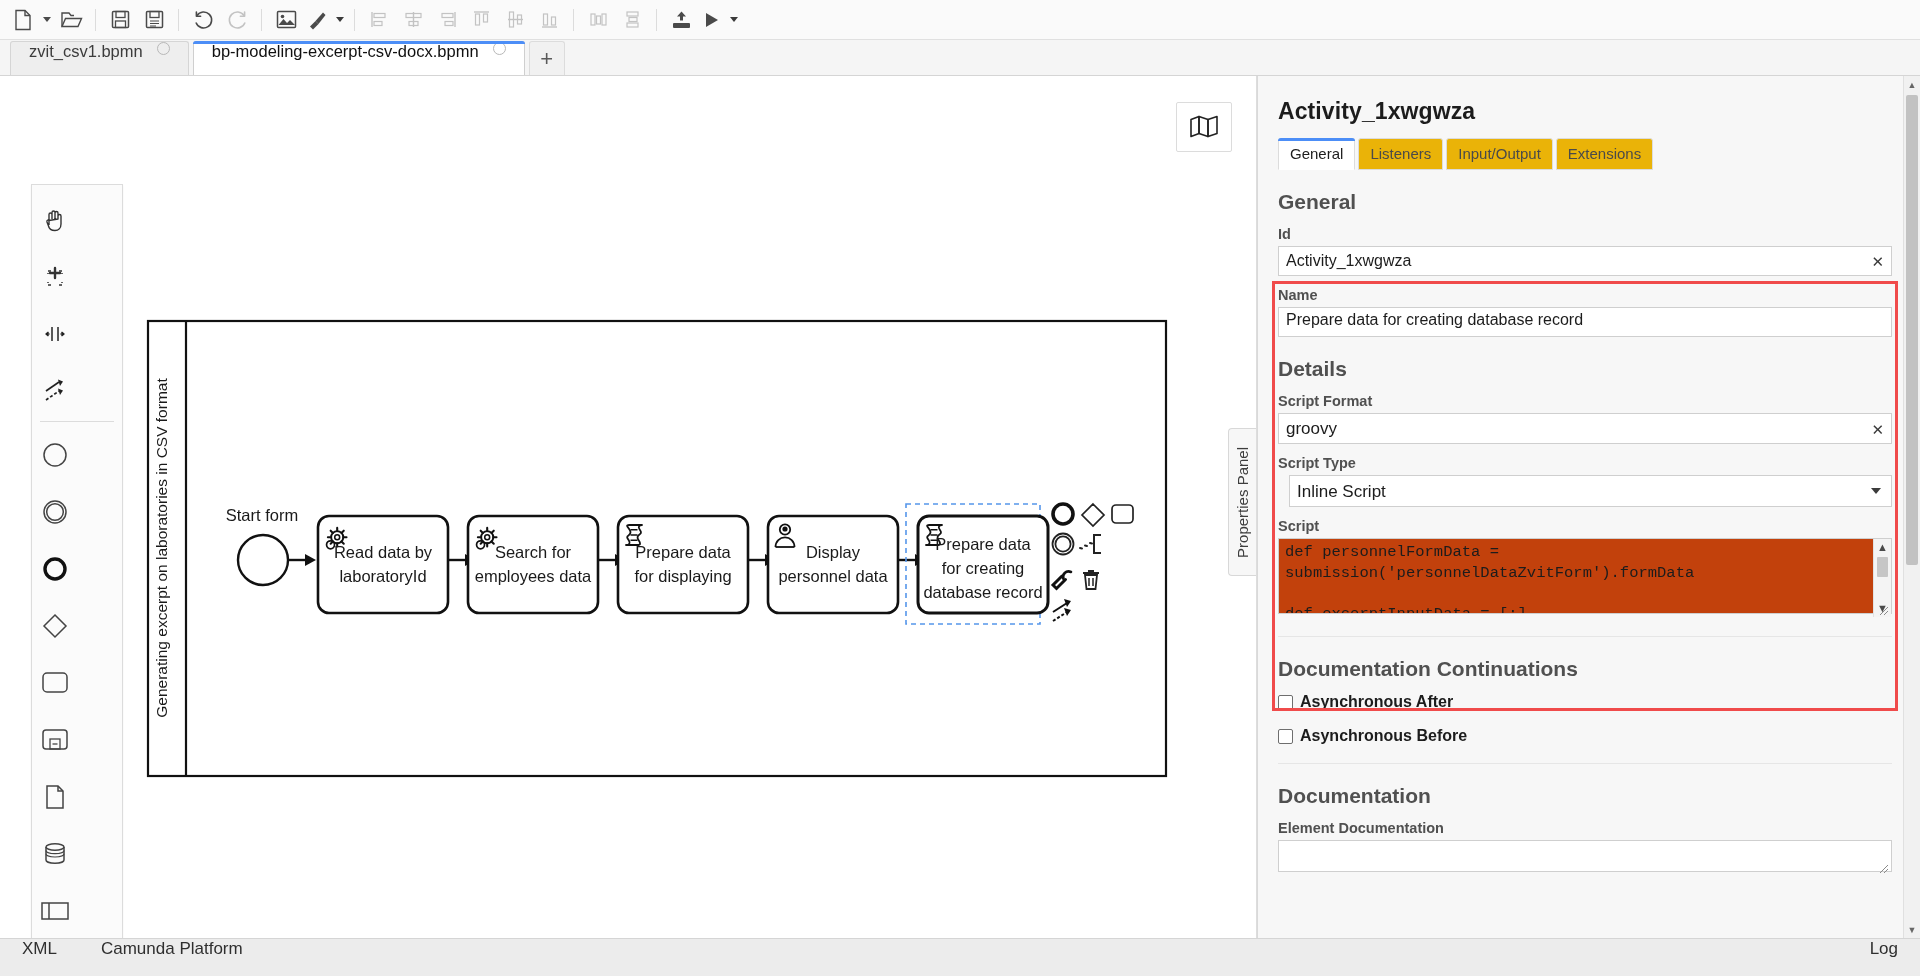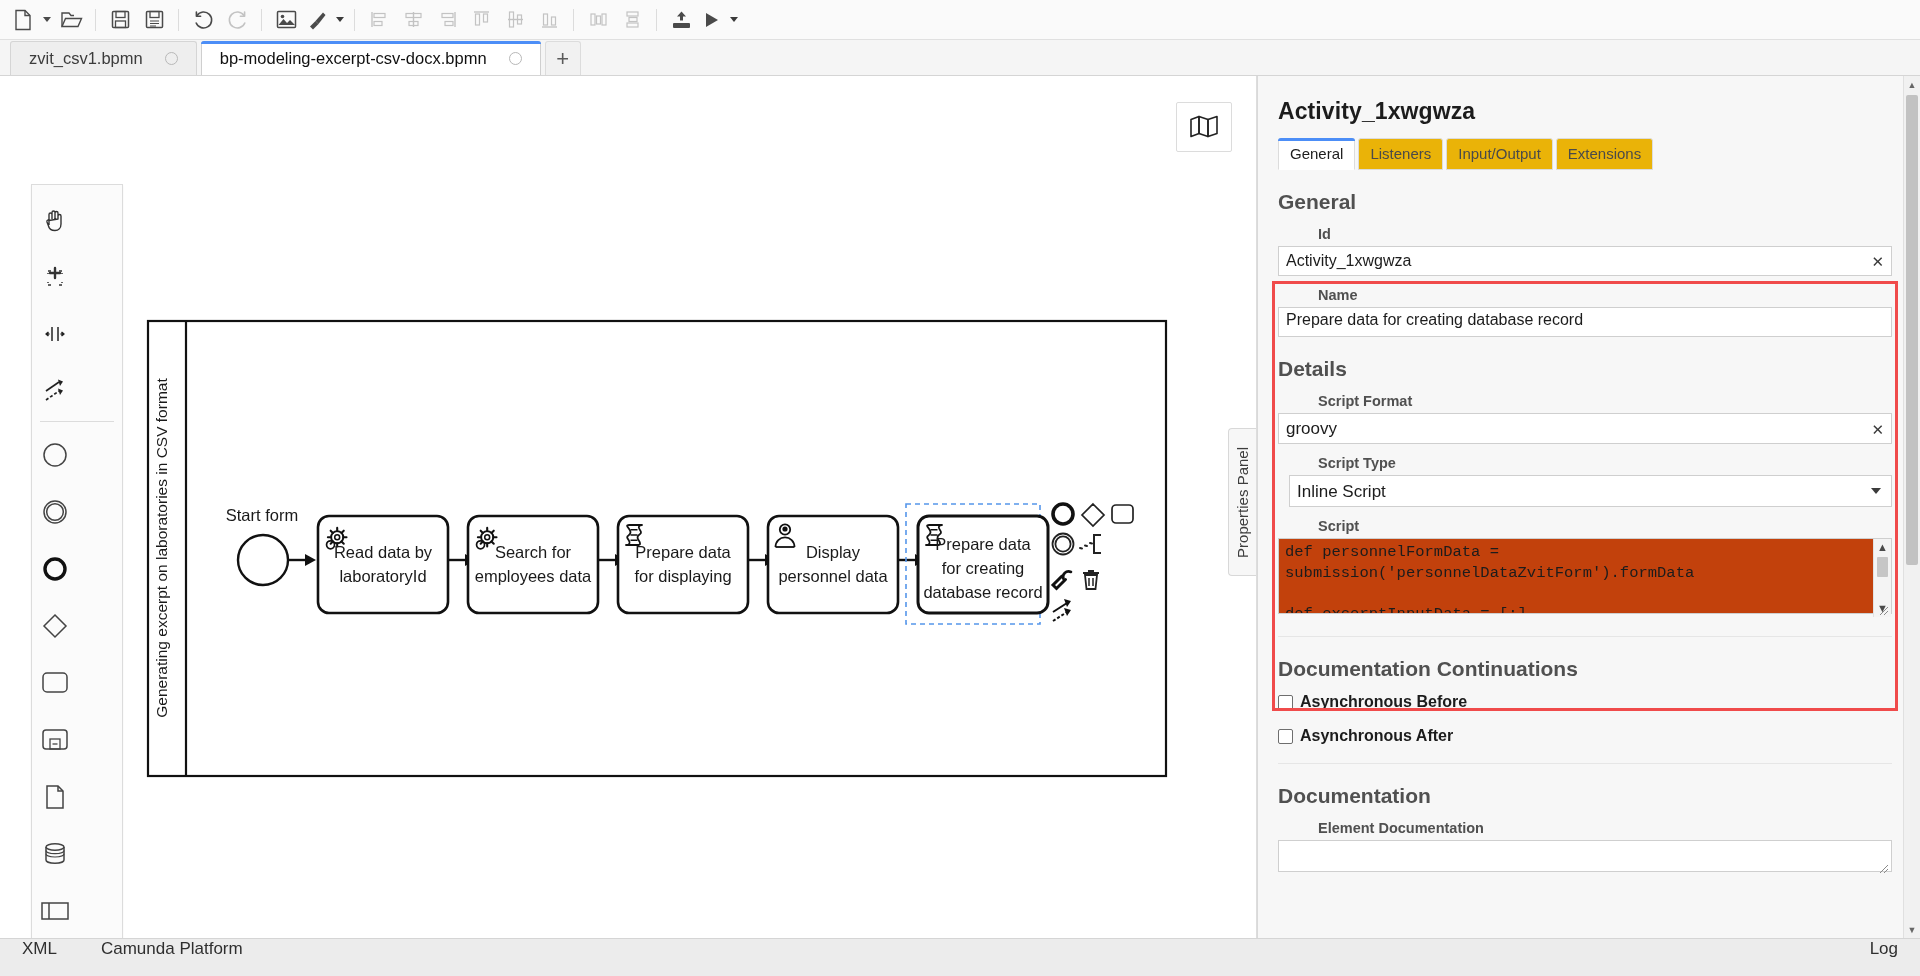--- a/index.html
+++ b/index.html
@@ -39,21 +39,21 @@
   
   .tabbar {
     height: 36px; min-height: 36px;
     background: #f5f5f5;
     border-bottom: 1px solid #d5d5d5;
     display: flex; align-items: flex-end;
     padding-left: 10px;
   }
   .tab {
     height: 34px;
-    display: flex; align-items: center; gap: 22px;
+    display: flex; align-items: flex-start; gap: 14px;
     padding: 0 18px;
     font-size: 16.5px;
     color: #3c3c3c;
     background: #eeeeee;
     border: 1px solid #d5d5d5;
     border-bottom: none;
     border-radius: 3px 3px 0 0;
     cursor: pointer;
     margin-right: 4px;
     position: relative;
@@ -174,21 +174,21 @@
     height: 3px; background: #4c8ef7; border-radius: 3px 3px 0 0;
   }
 
   .group-title {
     font-size: 21px; font-weight: bold; color: #505050;
     margin: 20px 0 12px 0;
   }
   .field { margin-bottom: 11px; }
   .flabel {
     font-size: 14.5px; font-weight: bold; color: #505050;
-    display: block; margin-bottom: 4px; margin-left: 40px;
+    display: block; margin-bottom: 4px;
   }
   .input-wrap { position: relative; }
   .finput {
     width: 100%; height: 30px;
     background: #ffffff; border: 1px solid #cfcfcf;
     font-size: 16px; color: #1c1c1c;
     padding: 2px 26px 2px 7px;
     font-family: "Liberation Sans", sans-serif;
   }
   .clearx {
@@ -743,25 +743,25 @@
                 </svg>
             </div>
           </div>
 
 
           <div class="sec-div"></div>
 
           <div class="group-title">Documentation Continuations</div>
           <div class="check-row">
             <span class="checkbox"></span>
-            <span class="check-label">Asynchronous Before</span>
+            <span class="check-label">Asynchronous After</span>
           </div>
           <div class="check-row">
             <span class="checkbox"></span>
-            <span class="check-label">Asynchronous After</span>
+            <span class="check-label">Asynchronous Before</span>
           </div>
 
           <div class="sec-div"></div>
 
           <div class="group-title">Documentation</div>
           <div class="field">
             <label class="flabel">Element Documentation</label>
             <div class="code-wrap">
               <textarea class="ftextarea" style="height: 32px;"></textarea>
               <svg class="grip" viewBox="0 0 10 10">

